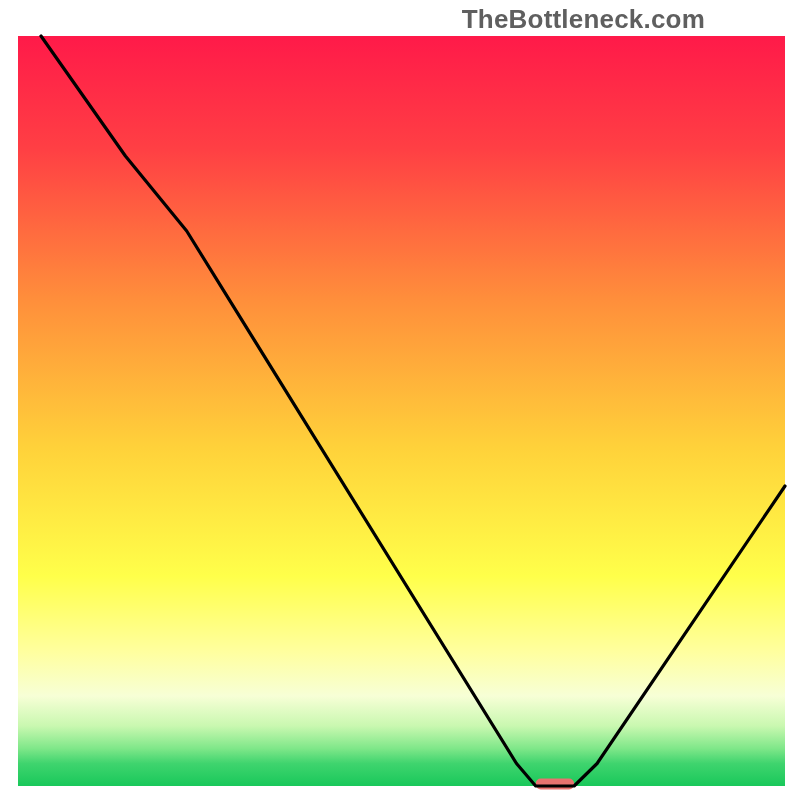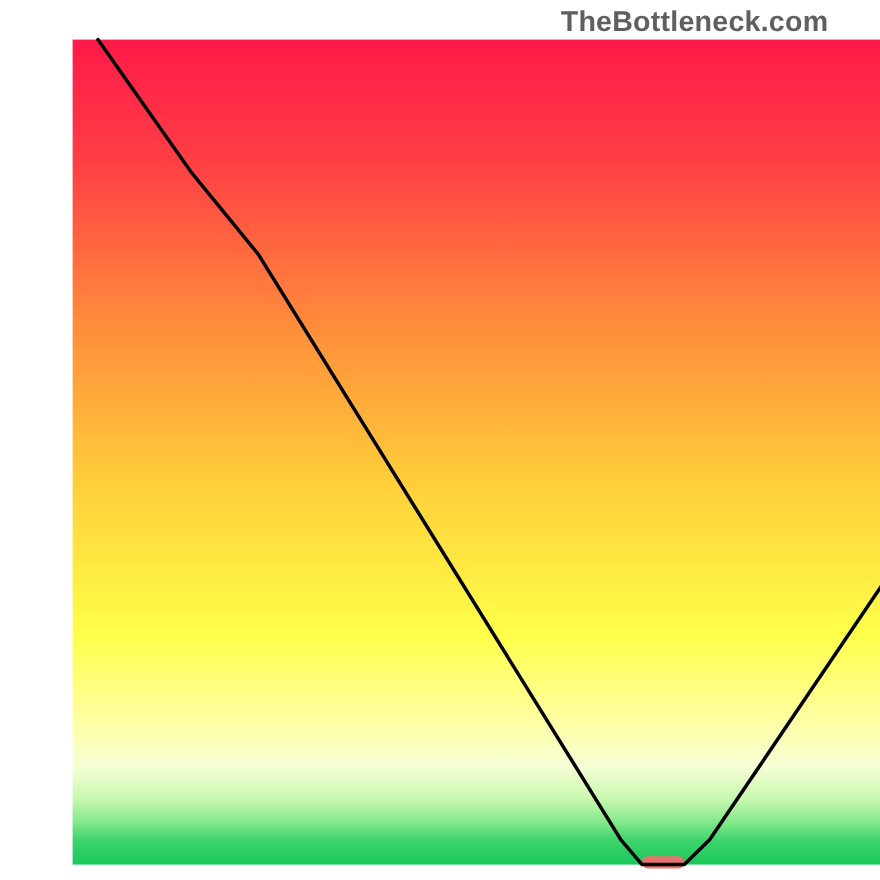--- a/index.html
+++ b/index.html
@@ -7,21 +7,20 @@
     padding: 0;
     width: 800px;
     height: 800px;
     background: #ffffff;
     font-family: Arial, Helvetica, sans-serif;
   }
   .container {
     position: relative;
     width: 719px;
     height: 800px;
-    margin-left: 48px;
   }
   .watermark {
     position: absolute;
     top: 4px;
     right: 14px;
     font-size: 26px;
     font-weight: 600;
     color: #5f5f5f;
     letter-spacing: 0.2px;
   }

